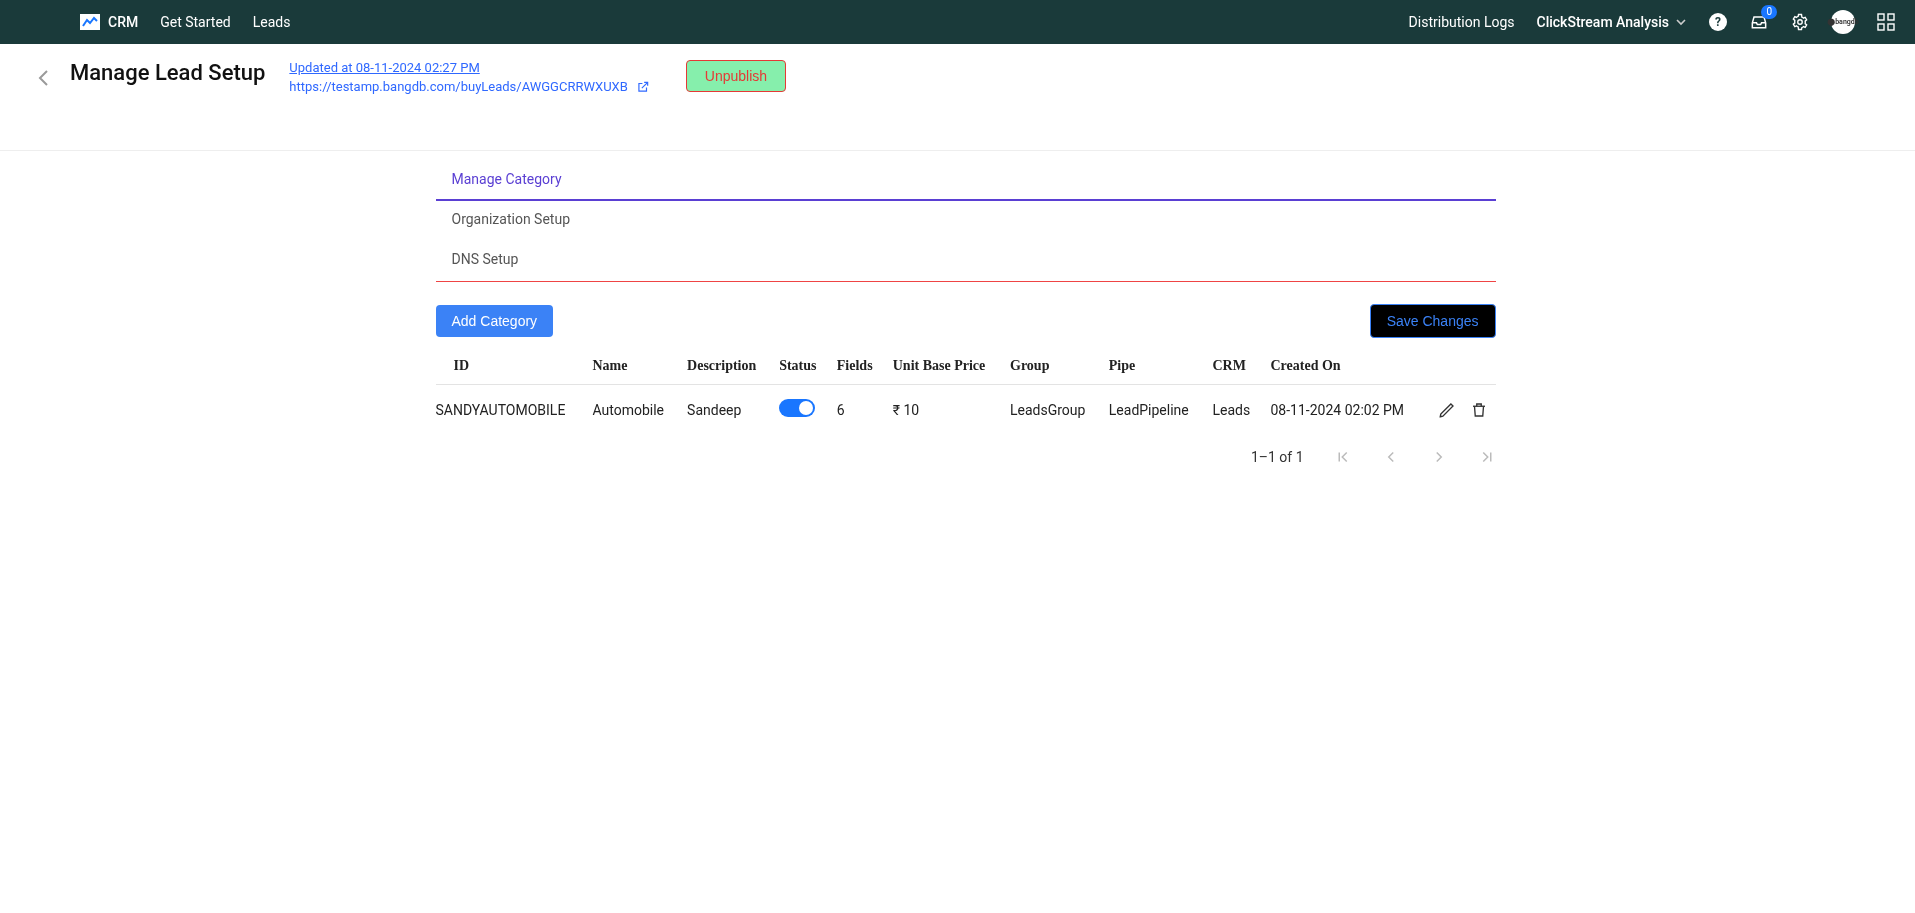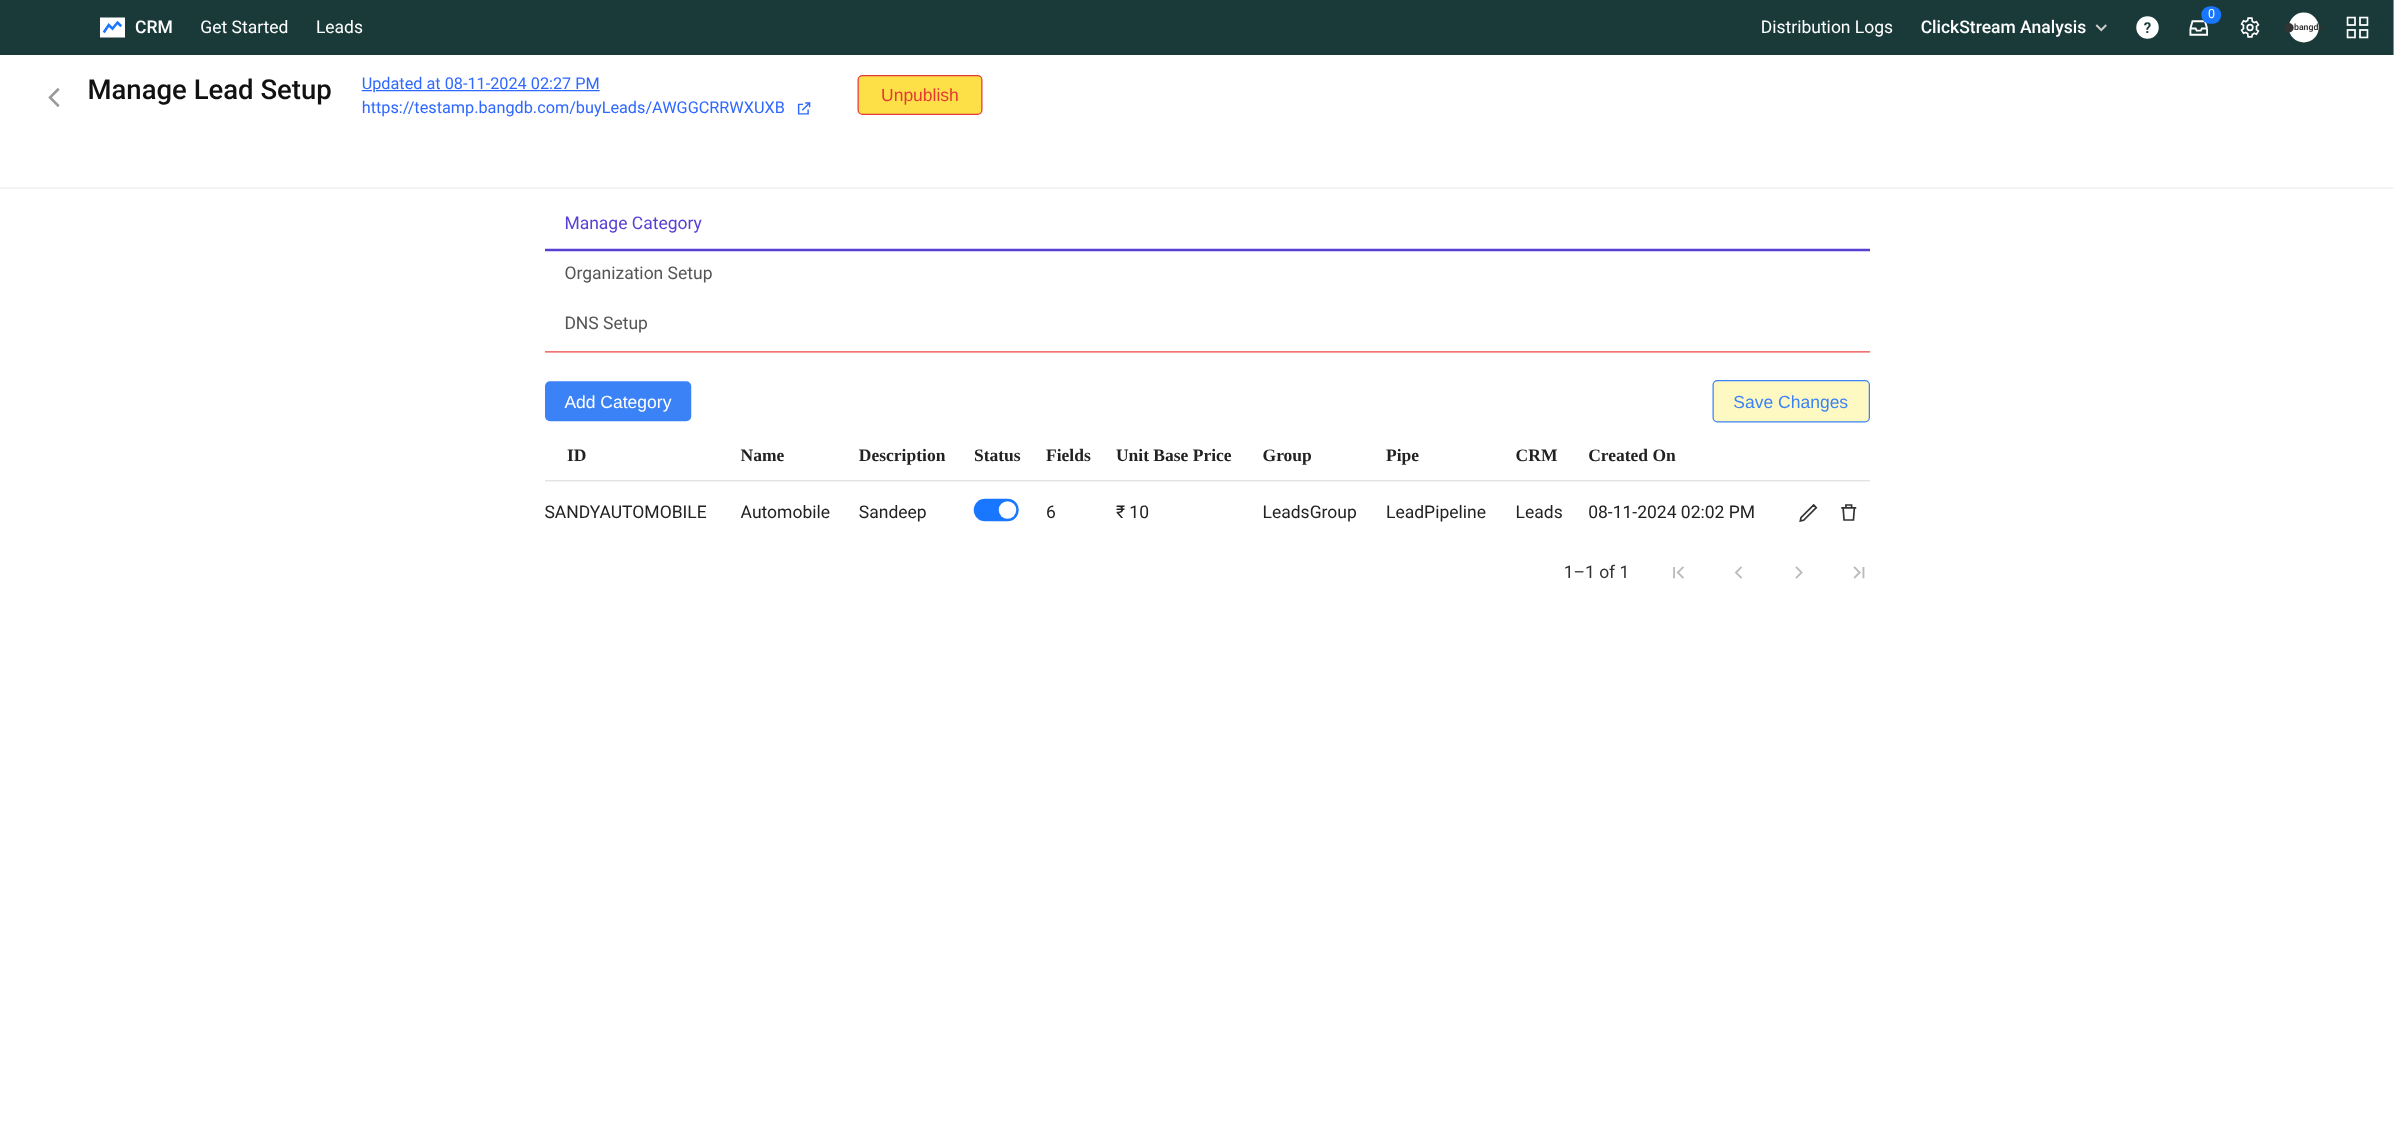--- a/index.html
+++ b/index.html
@@ -31,33 +31,33 @@
   
   .page-sec { padding: 16px 28px 28px 36px; }
   .page-header { display:flex; align-items:flex-start; gap:18px; }
   .back-arrow { color:#777; cursor:pointer; margin-top:6px; display:flex; }
   .page-title { font-size:22px; font-weight:500; color:#111; }
   .meta-block { margin-left: 6px; }
   .updated-at { color:#2f68ff; font-size:13px; margin-bottom:4px;text-decoration:underline; }
   .url-row { display:flex; align-items:center; gap:8px; }
   .url { color:#2f68ff; font-size:13px; cursor:pointer; }
   .ext-link { color:#2f68ff; cursor:pointer; display:flex; }
-  .unpublish-btn { margin-left: 18px; border:1px solid #e53935; color:#e53935; background:#fde047; border-radius:4px; padding: 7px 18px; font-size:14px; cursor:pointer; }
+  .unpublish-btn { margin-left: 18px; border:1px solid #e53935; color:#e53935; background:#86efac; border-radius:4px; padding: 7px 18px; font-size:14px; cursor:pointer; }
   .divider { border-top:1px solid #eee; margin-top: 28px;}
 
   
   .content { max-width: 1060px; margin: 0 auto; position:relative; left: 8px; }
   .tabs { display:flex; gap: 0; border-bottom:1px solid #ef4444; margin-top: 10px; flex-direction: column; }
   .tab { padding: 10px 16px 12px; font-size:14px; color:#555; cursor:pointer; border-bottom:2px solid transparent; }
   .tab.active { color:#5a3fd3; border-bottom-color:#5a3fd3; }
 
   
   .table-bar { display:flex; align-items:center; margin-top:22px; margin-bottom: 10px;}
   .add-btn { background:#3b82f6; color:#fff; border:none; border-radius:4px; padding:8px 16px; font-size:14px; cursor:pointer; }
-  .save-btn { margin-left:auto; background:#fef9c3; color:#3b82f6; border:1px solid #3b82f6; border-radius:4px; padding:8px 16px; font-size:14px; cursor:pointer;}
+  .save-btn { margin-left:auto; background:#000000; color:#3b82f6; border:1px solid #3b82f6; border-radius:4px; padding:8px 16px; font-size:14px; cursor:pointer;}
 
   
   table { width:100%; border-collapse:collapse; font-size:14px; }
   thead th { text-align:left; font-weight:600; padding:10px 8px; color:#222; border-bottom:1px solid #e3e3e3;font-family:Liberation Serif, serif; }
   thead th:first-child { padding-left:18px; }
   tbody td { padding:14px 8px; color:#222; }
   tbody td:first-child { padding-left:0; }
   tbody tr { border-bottom:0; }
   .toggle { position:relative; width:36px; height:18px; background:#1976ff; border-radius:10px; cursor:pointer; display:inline-block;}
   .toggle::after { content:""; position:absolute; right:2px; top:2px; width:14px; height:14px; background:#fff; border-radius:50%; }

